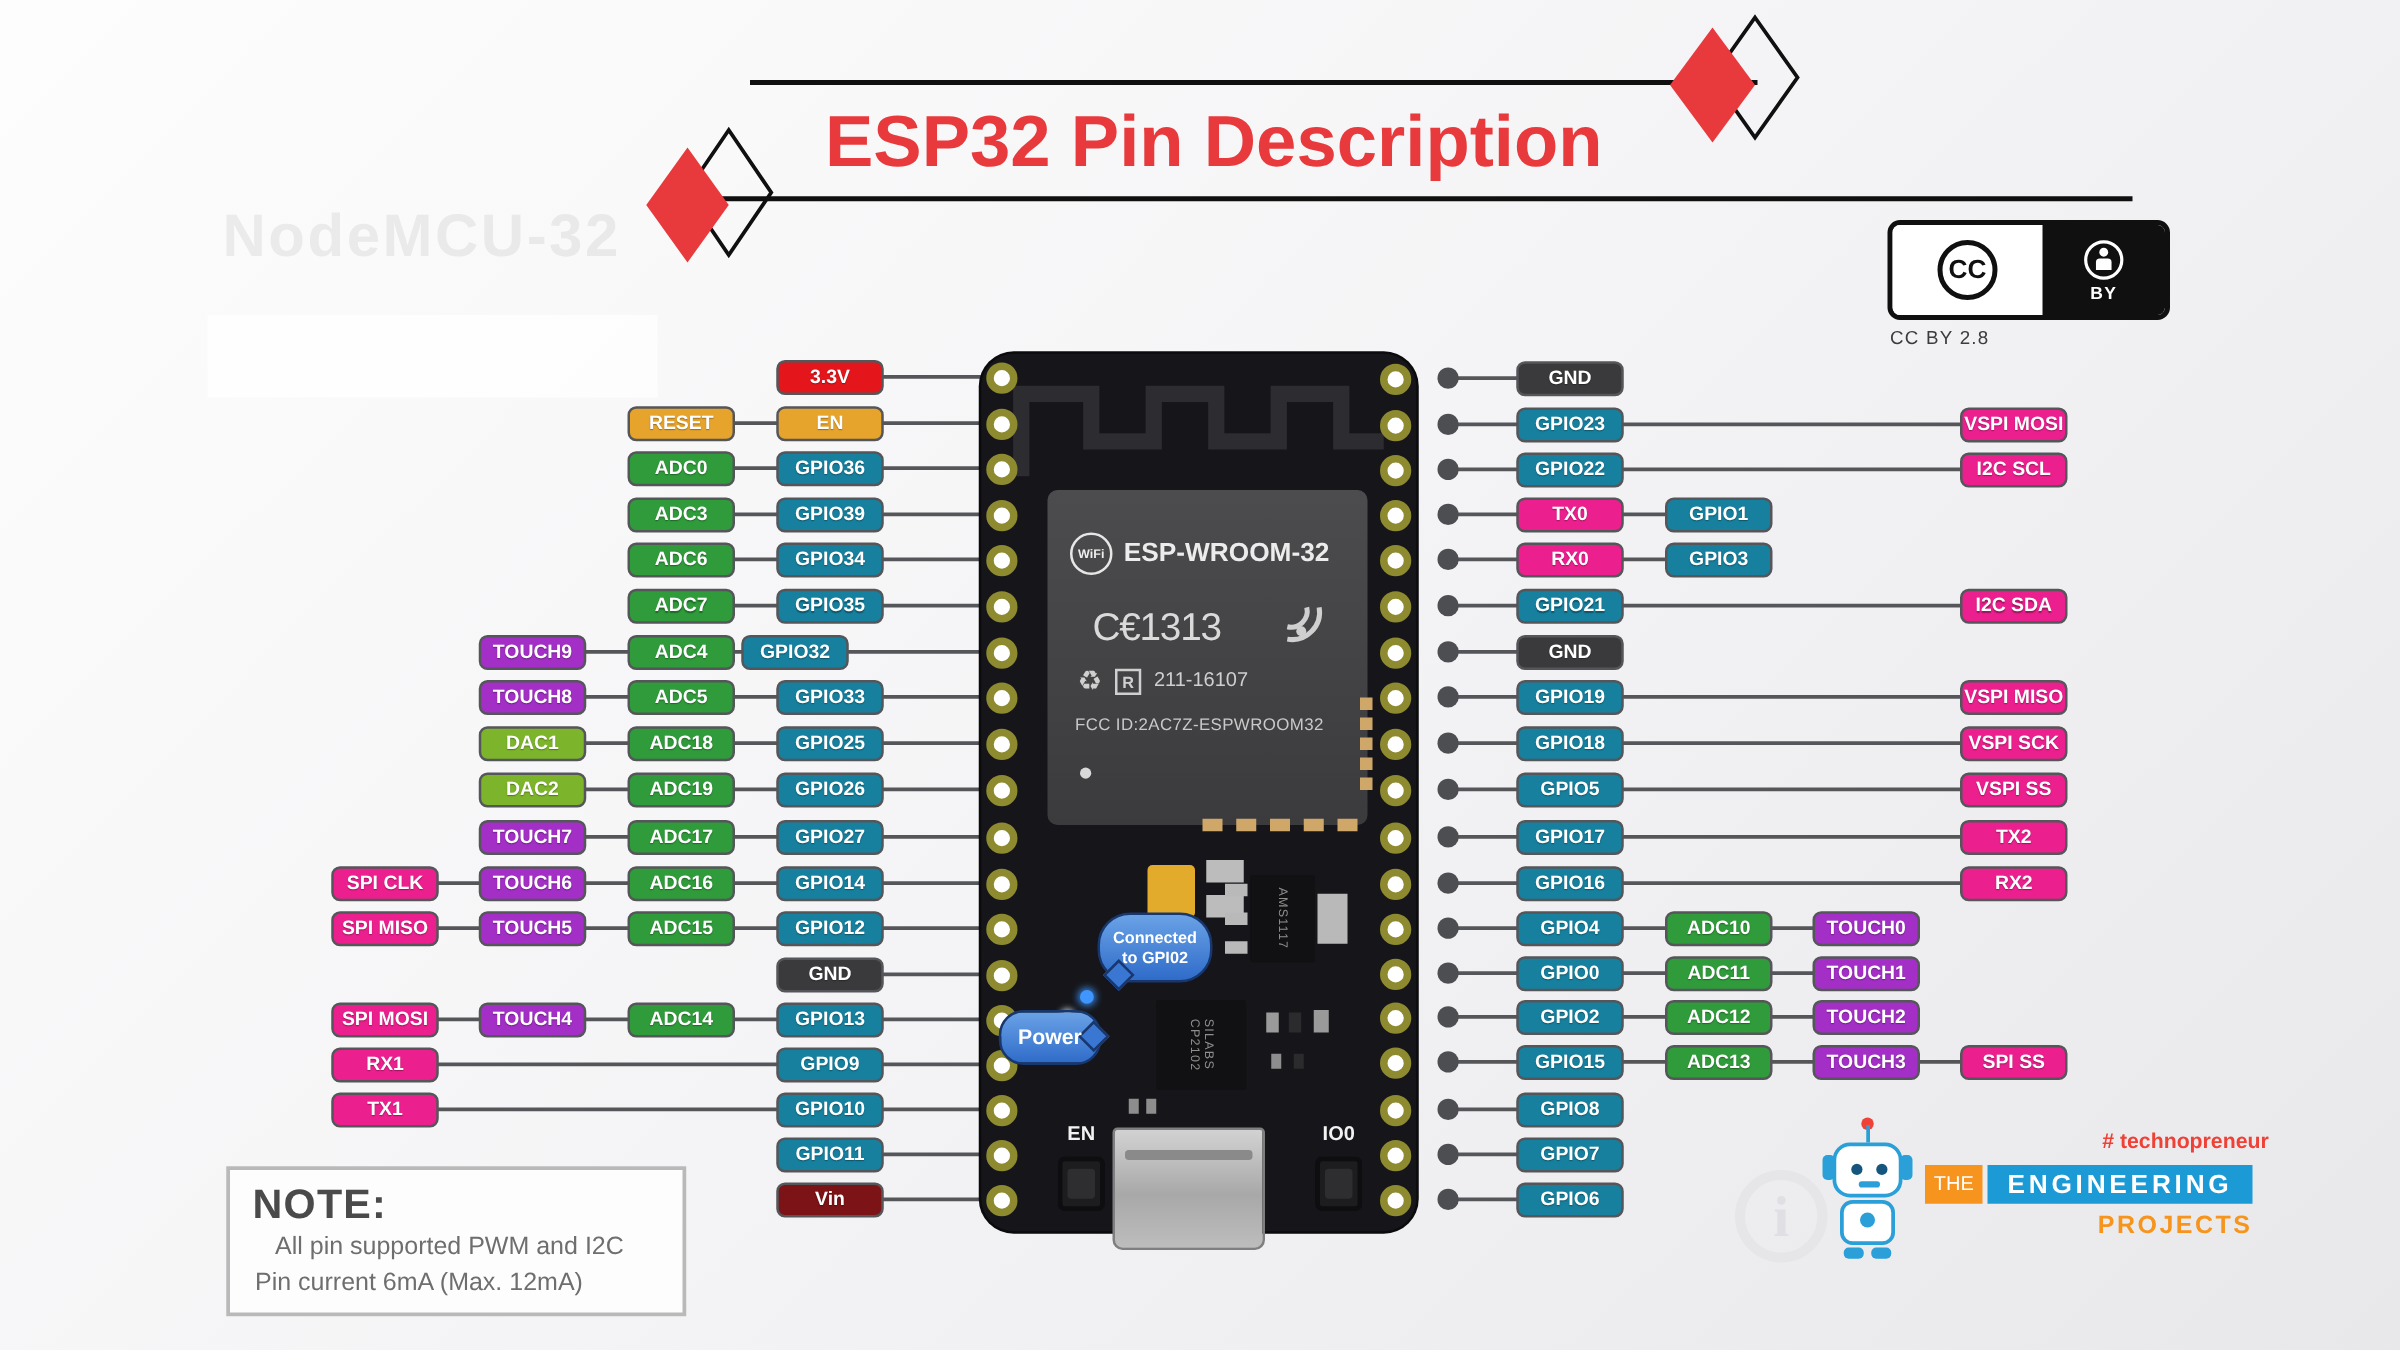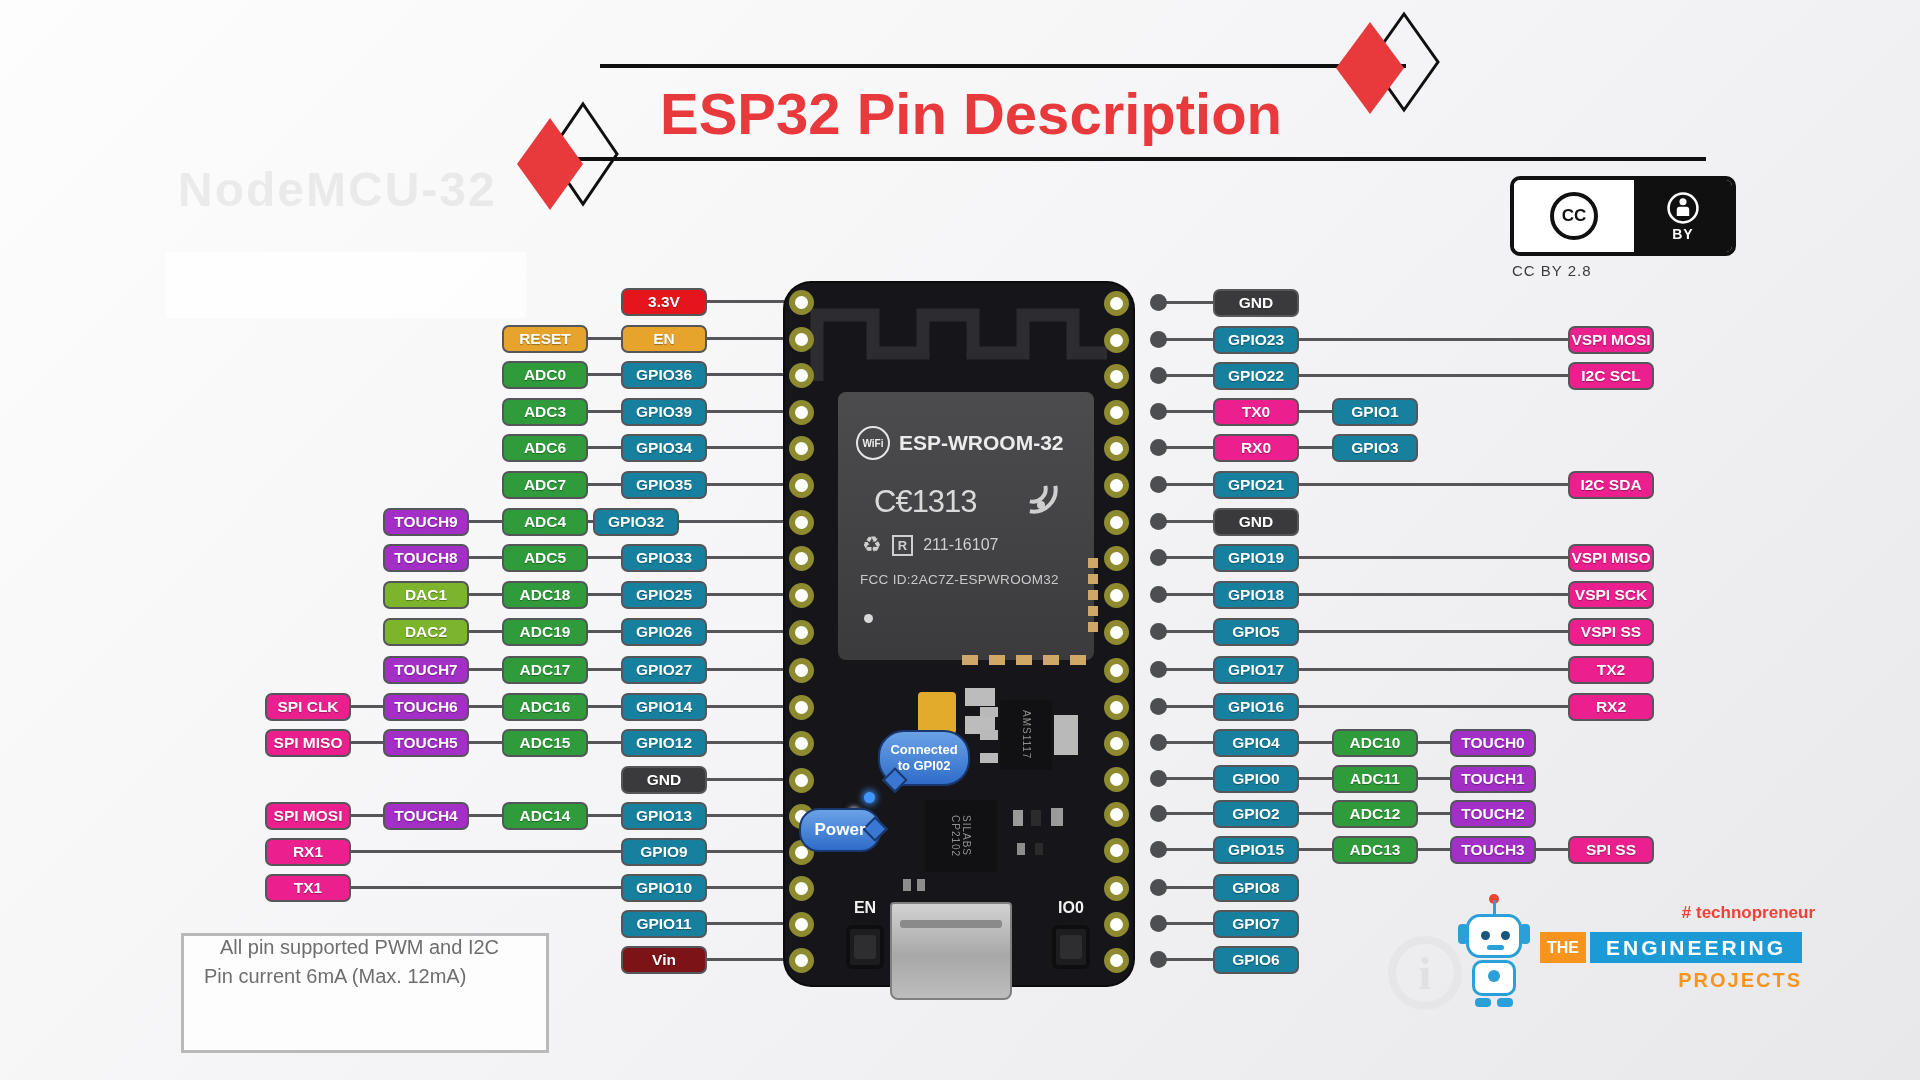--- a/index.html
+++ b/index.html
@@ -21,21 +21,21 @@
   .head-box{position:absolute;left:166px;top:252px;width:360px;height:66px;
     background:rgba(255,255,255,0.75);z-index:1;}
   .heading{position:absolute;left:166px;top:256px;width:360px;text-align:center;
     font-size:46px;font-weight:bold;color:#141414;line-height:1.1;z-index:2;}
 
   
   .cc-badge{position:absolute;left:1510px;top:176px;width:226px;height:80px;border:4px solid #101010;
     border-radius:10px;display:flex;overflow:hidden;background:#fff;box-sizing:border-box;z-index:3;}
   .cc-left{flex:0 0 55%;display:flex;align-items:center;justify-content:center;background:#fff;}
   .cc-circle{width:48px;height:48px;border:4px solid #101010;border-radius:50%;display:flex;
-    align-items:center;justify-content:center;font-weight:bold;font-size:17px;color:#101010;box-sizing:border-box;}
+    align-items:center;justify-content:center;font-weight:bold;font-size:21px;color:#101010;box-sizing:border-box;}
   .cc-right{flex:1;background:#101010;display:flex;flex-direction:column;align-items:center;justify-content:center;gap:1px;}
   .cc-by{color:#fff;font-weight:bold;font-size:14px;letter-spacing:1px;}
   .cc-caption{position:absolute;left:1512px;top:262px;font-size:15px;color:#3c3c3c;letter-spacing:1px;z-index:3;}
 
   
   .pline{position:absolute;height:3px;background:#55565a;z-index:1;}
   .pdot{position:absolute;width:17px;height:17px;border-radius:50%;background:#4d4e52;z-index:1;}
   .pbox{position:absolute;width:86px;height:28px;border:2px solid #55565a;border-radius:7px;
     color:#fff;font-weight:bold;font-size:15.5px;line-height:24px;text-align:center;z-index:3;
     box-sizing:border-box;text-shadow:0 1px 1px rgba(0,0,0,0.35);white-space:nowrap;}
@@ -91,21 +91,21 @@
   .note-l1{margin:0 0 6px 36px;font-size:20px;color:#6e6e6e;}
   .note-l2{margin:0 0 0 20px;font-size:20px;color:#6e6e6e;}
 
   
   .ghost-i{position:absolute;left:1388px;top:936px;width:74px;height:74px;border:8px solid #e6e6e9;
     border-radius:50%;color:#e0e0e4;font-family:"Liberation Serif",serif;font-size:46px;font-weight:bold;
     display:flex;align-items:center;justify-content:center;box-sizing:border-box;z-index:2;}
   .tagline{position:absolute;left:1640px;top:903px;width:175px;text-align:right;font-size:17px;
     color:#ef4136;font-weight:bold;z-index:3;}
   .logo-the{position:absolute;left:1540px;top:932px;width:46px;height:31px;background:#f7941d;color:#fff;
-    font-weight:bold;font-size:16px;display:flex;align-items:center;justify-content:center;z-index:3;}
+    font-weight:normal;font-size:16px;display:flex;align-items:center;justify-content:center;z-index:3;}
   .logo-eng{position:absolute;left:1590px;top:932px;width:212px;height:31px;background:#1c9ad6;color:#fff;
     font-weight:bold;font-size:21px;letter-spacing:3px;display:flex;align-items:center;justify-content:center;z-index:3;}
   .logo-proj{position:absolute;left:1640px;top:969px;width:162px;text-align:right;color:#f7941d;
     font-weight:bold;font-size:20px;letter-spacing:2px;z-index:3;}
   .robot{position:absolute;left:1455px;top:898px;width:80px;height:120px;z-index:3;}
   .r-ant{position:absolute;left:38px;top:2px;width:3px;height:14px;background:#2a9fd8;}
   .r-ant-dot{position:absolute;left:34px;top:-4px;width:10px;height:10px;border-radius:50%;background:#ef4136;}
   .r-head{position:absolute;left:11px;top:16px;width:56px;height:44px;background:#fff;border:3px solid #2a9fd8;
     border-radius:14px;box-sizing:border-box;}
   .r-eye{position:absolute;top:14px;width:9px;height:9px;border-radius:50%;background:#16557e;}
@@ -414,20 +414,21 @@
     <div class="tail" style="left:6px;bottom:-5px;"></div>
     <span>Connected</span>
     <span>to GPI02</span>
   </div>
   <div class="bubble" style="left:799px;top:808px;width:82px;height:44px;border-radius:20px;font-size:17px;">
     <div class="tail" style="right:-5px;top:10px;"></div>
     <span>Power</span>
   </div>
 
   <div class="note">
+    <div class="note-title">NOTE:</div>
     <div class="note-l1">All pin supported PWM and I2C</div>
     <div class="note-l2">Pin current 6mA (Max. 12mA)</div>
   </div>
 
   <div class="ghost-i">i</div>
   <div class="robot">
     <div class="r-ant-dot"></div>
       <div class="r-ant"></div>
     <div class="r-head">
         <div class="r-eye l"></div>

